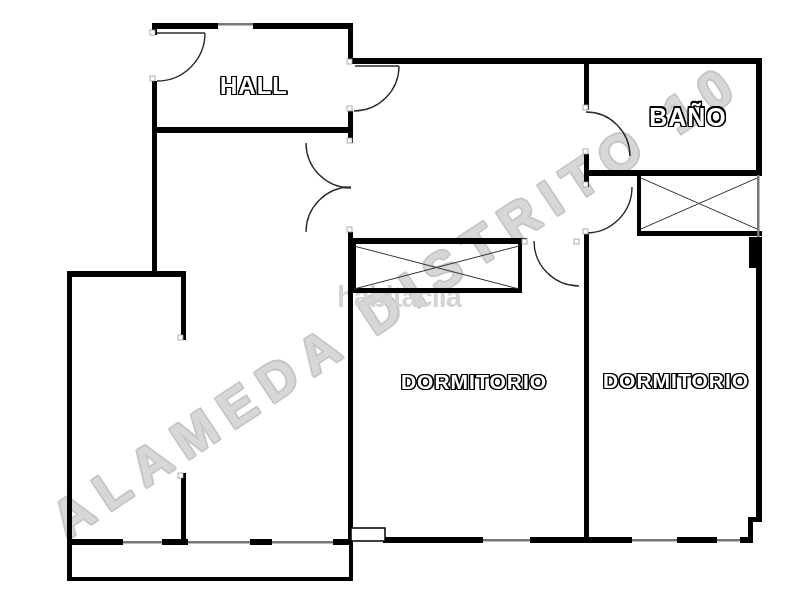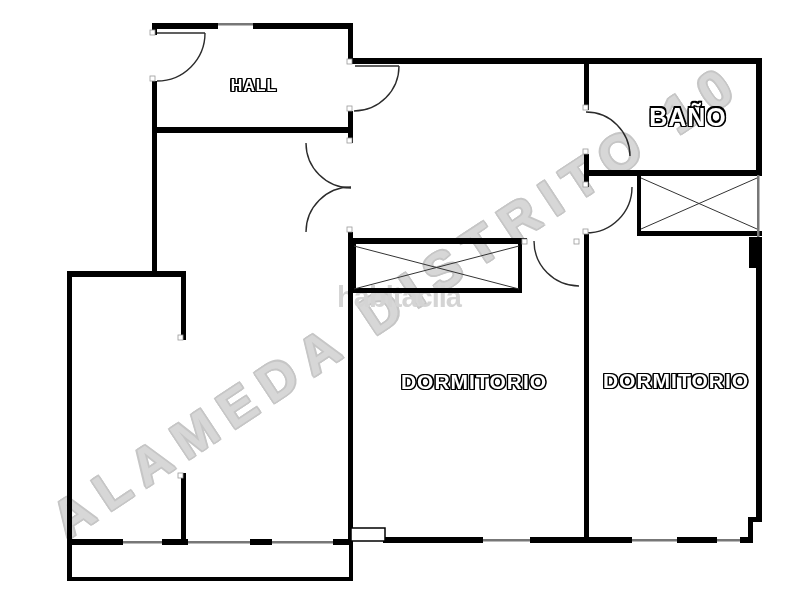--- a/index.html
+++ b/index.html
@@ -125,21 +125,21 @@
       <rect x="583" y="149" width="5" height="5"></rect>
       <rect x="583" y="182" width="5" height="5"></rect>
       <rect x="583" y="229" width="5" height="5"></rect>
       <rect x="522" y="239" width="5" height="5"></rect>
       <rect x="574" y="239" width="5" height="5"></rect>
       <rect x="178" y="335" width="5" height="5"></rect>
       <rect x="178" y="473" width="5" height="5"></rect>
     </g>
   </svg>
 
-  <div class="room-label" style="left:254px;top:86px;font-size:16px;">HALL</div>
+  <div class="room-label" style="left:254px;top:86px;font-size:24px;">HALL</div>
 
   <div class="room-label" style="left:688px;top:117px;font-size:25px;">BAÑO</div>
 
 
   <div class="room-label two-line" style="left:222px;top:361px;font-size:22px;line-height:27px;">
   </div>
 
   <div class="room-label" style="left:474px;top:382px;font-size:21px;">DORMITORIO</div>
 
   <div class="room-label" style="left:676px;top:381px;font-size:21px;">DORMITORIO</div>

